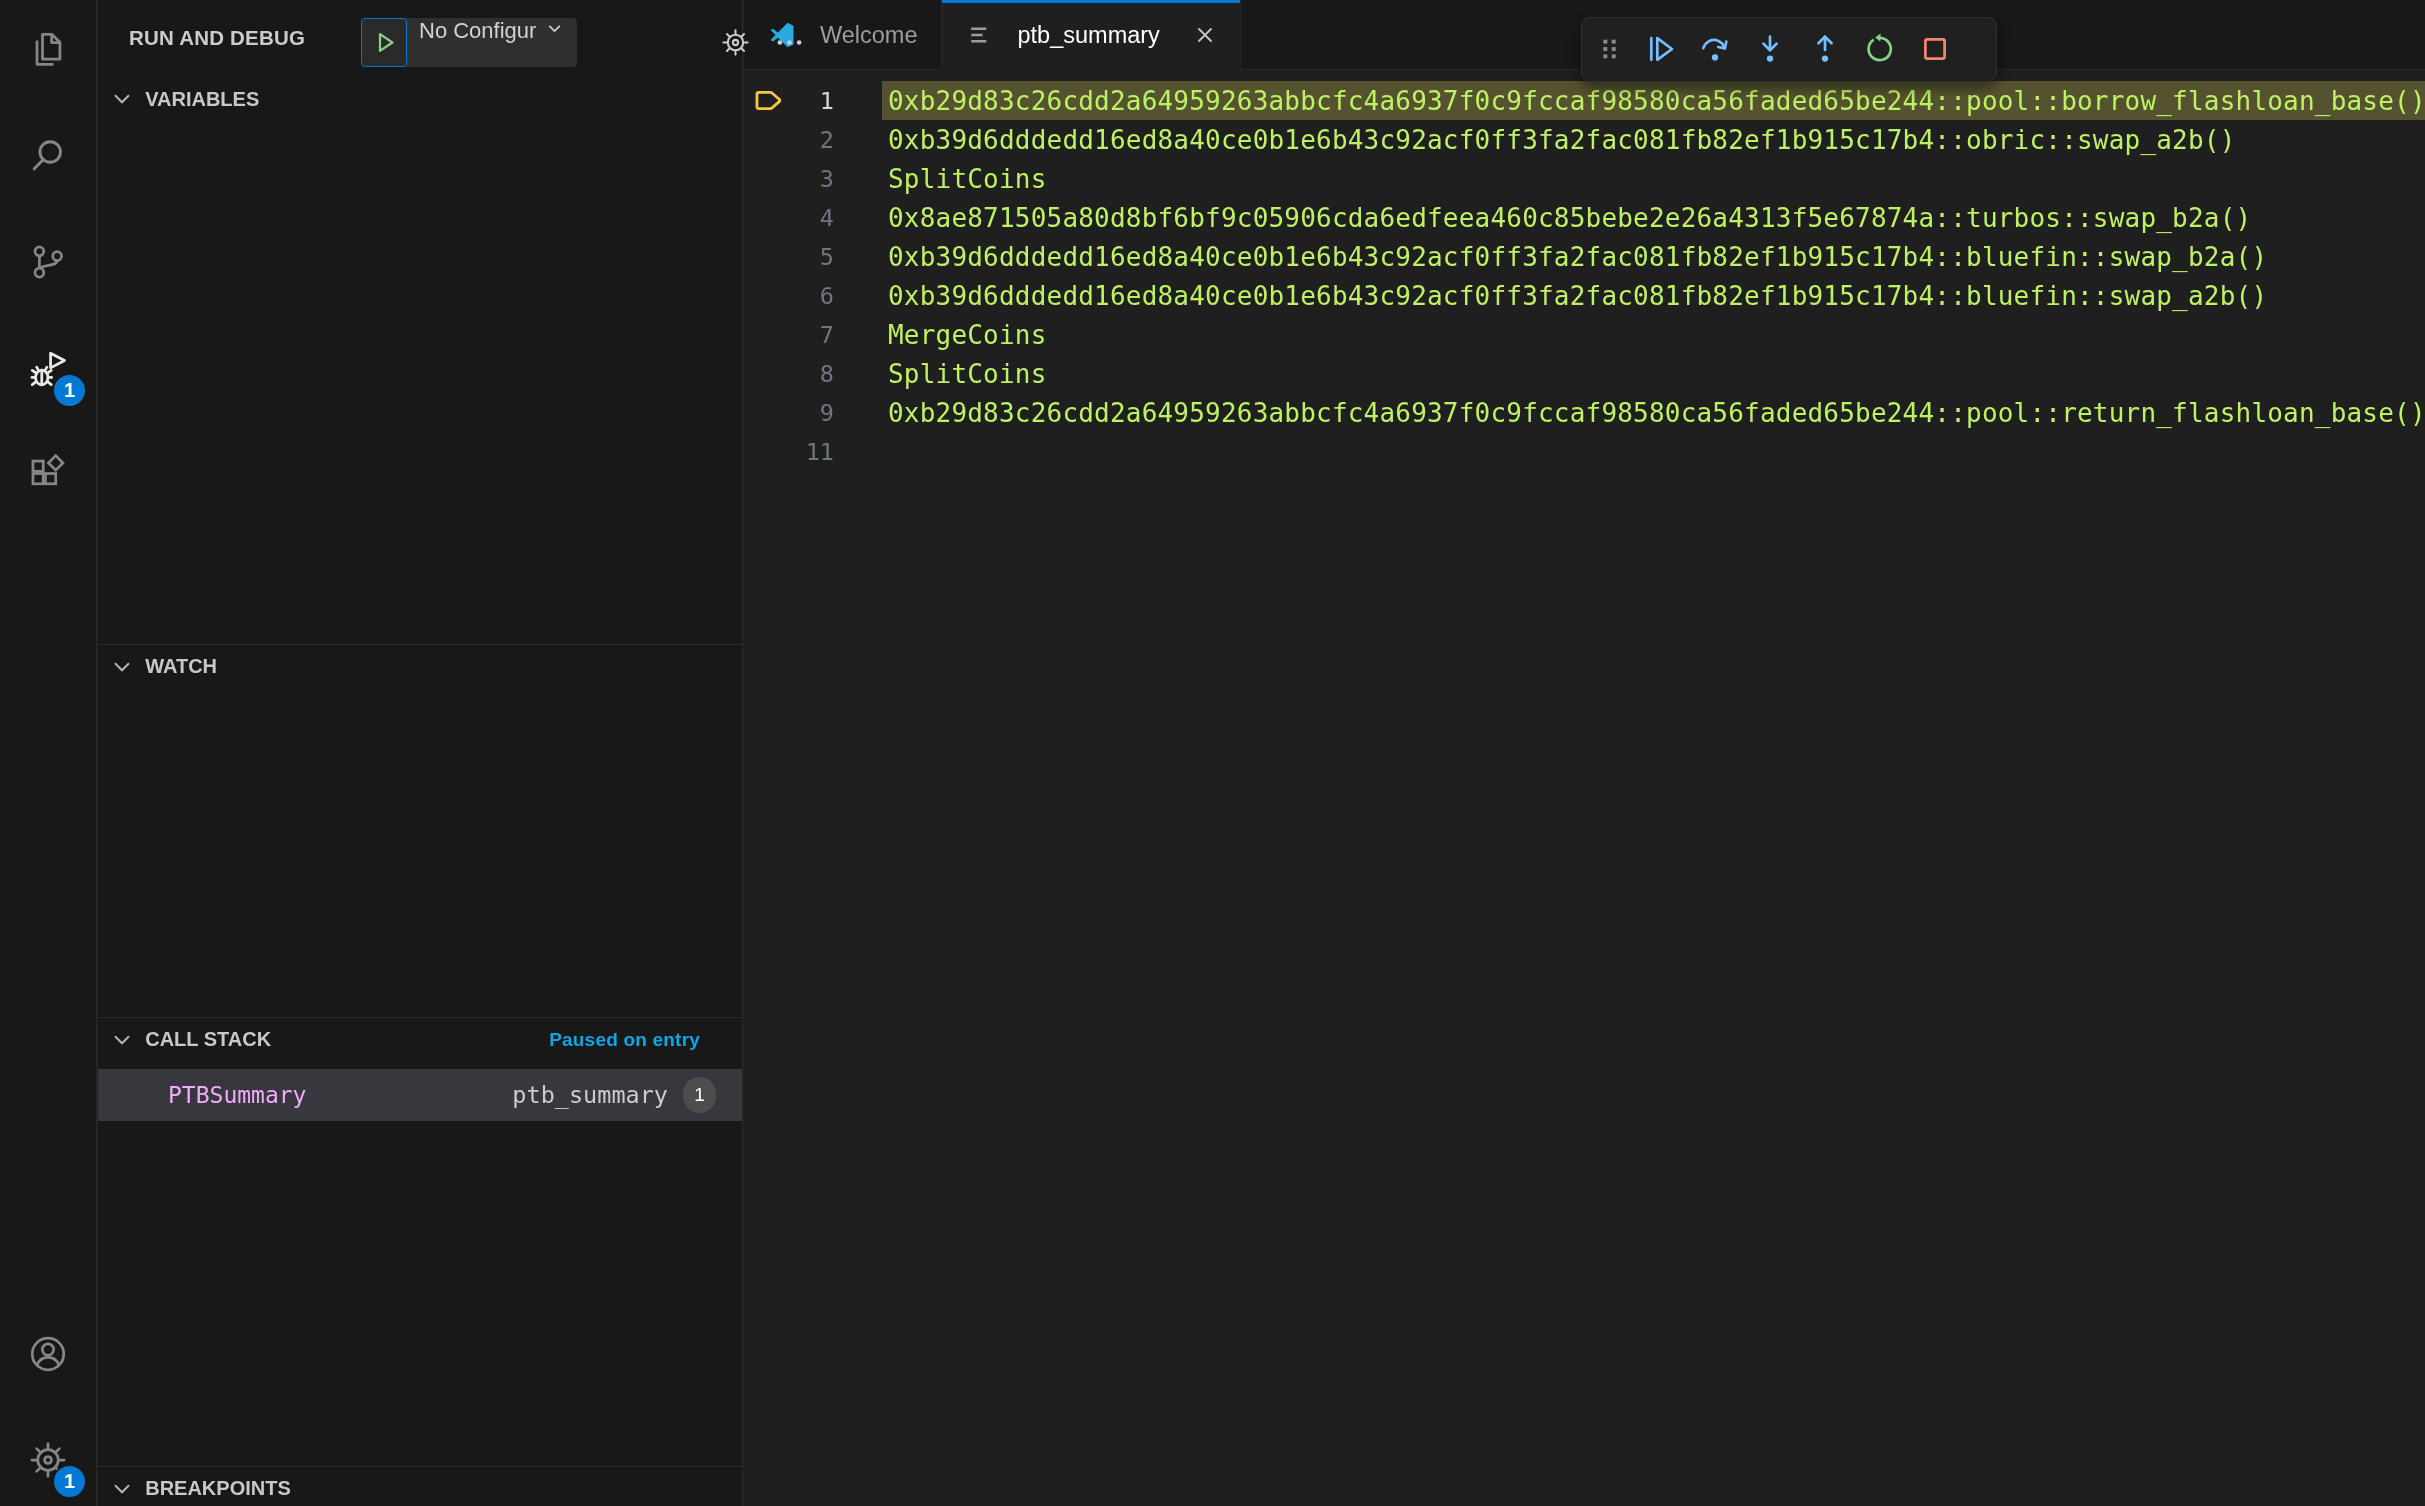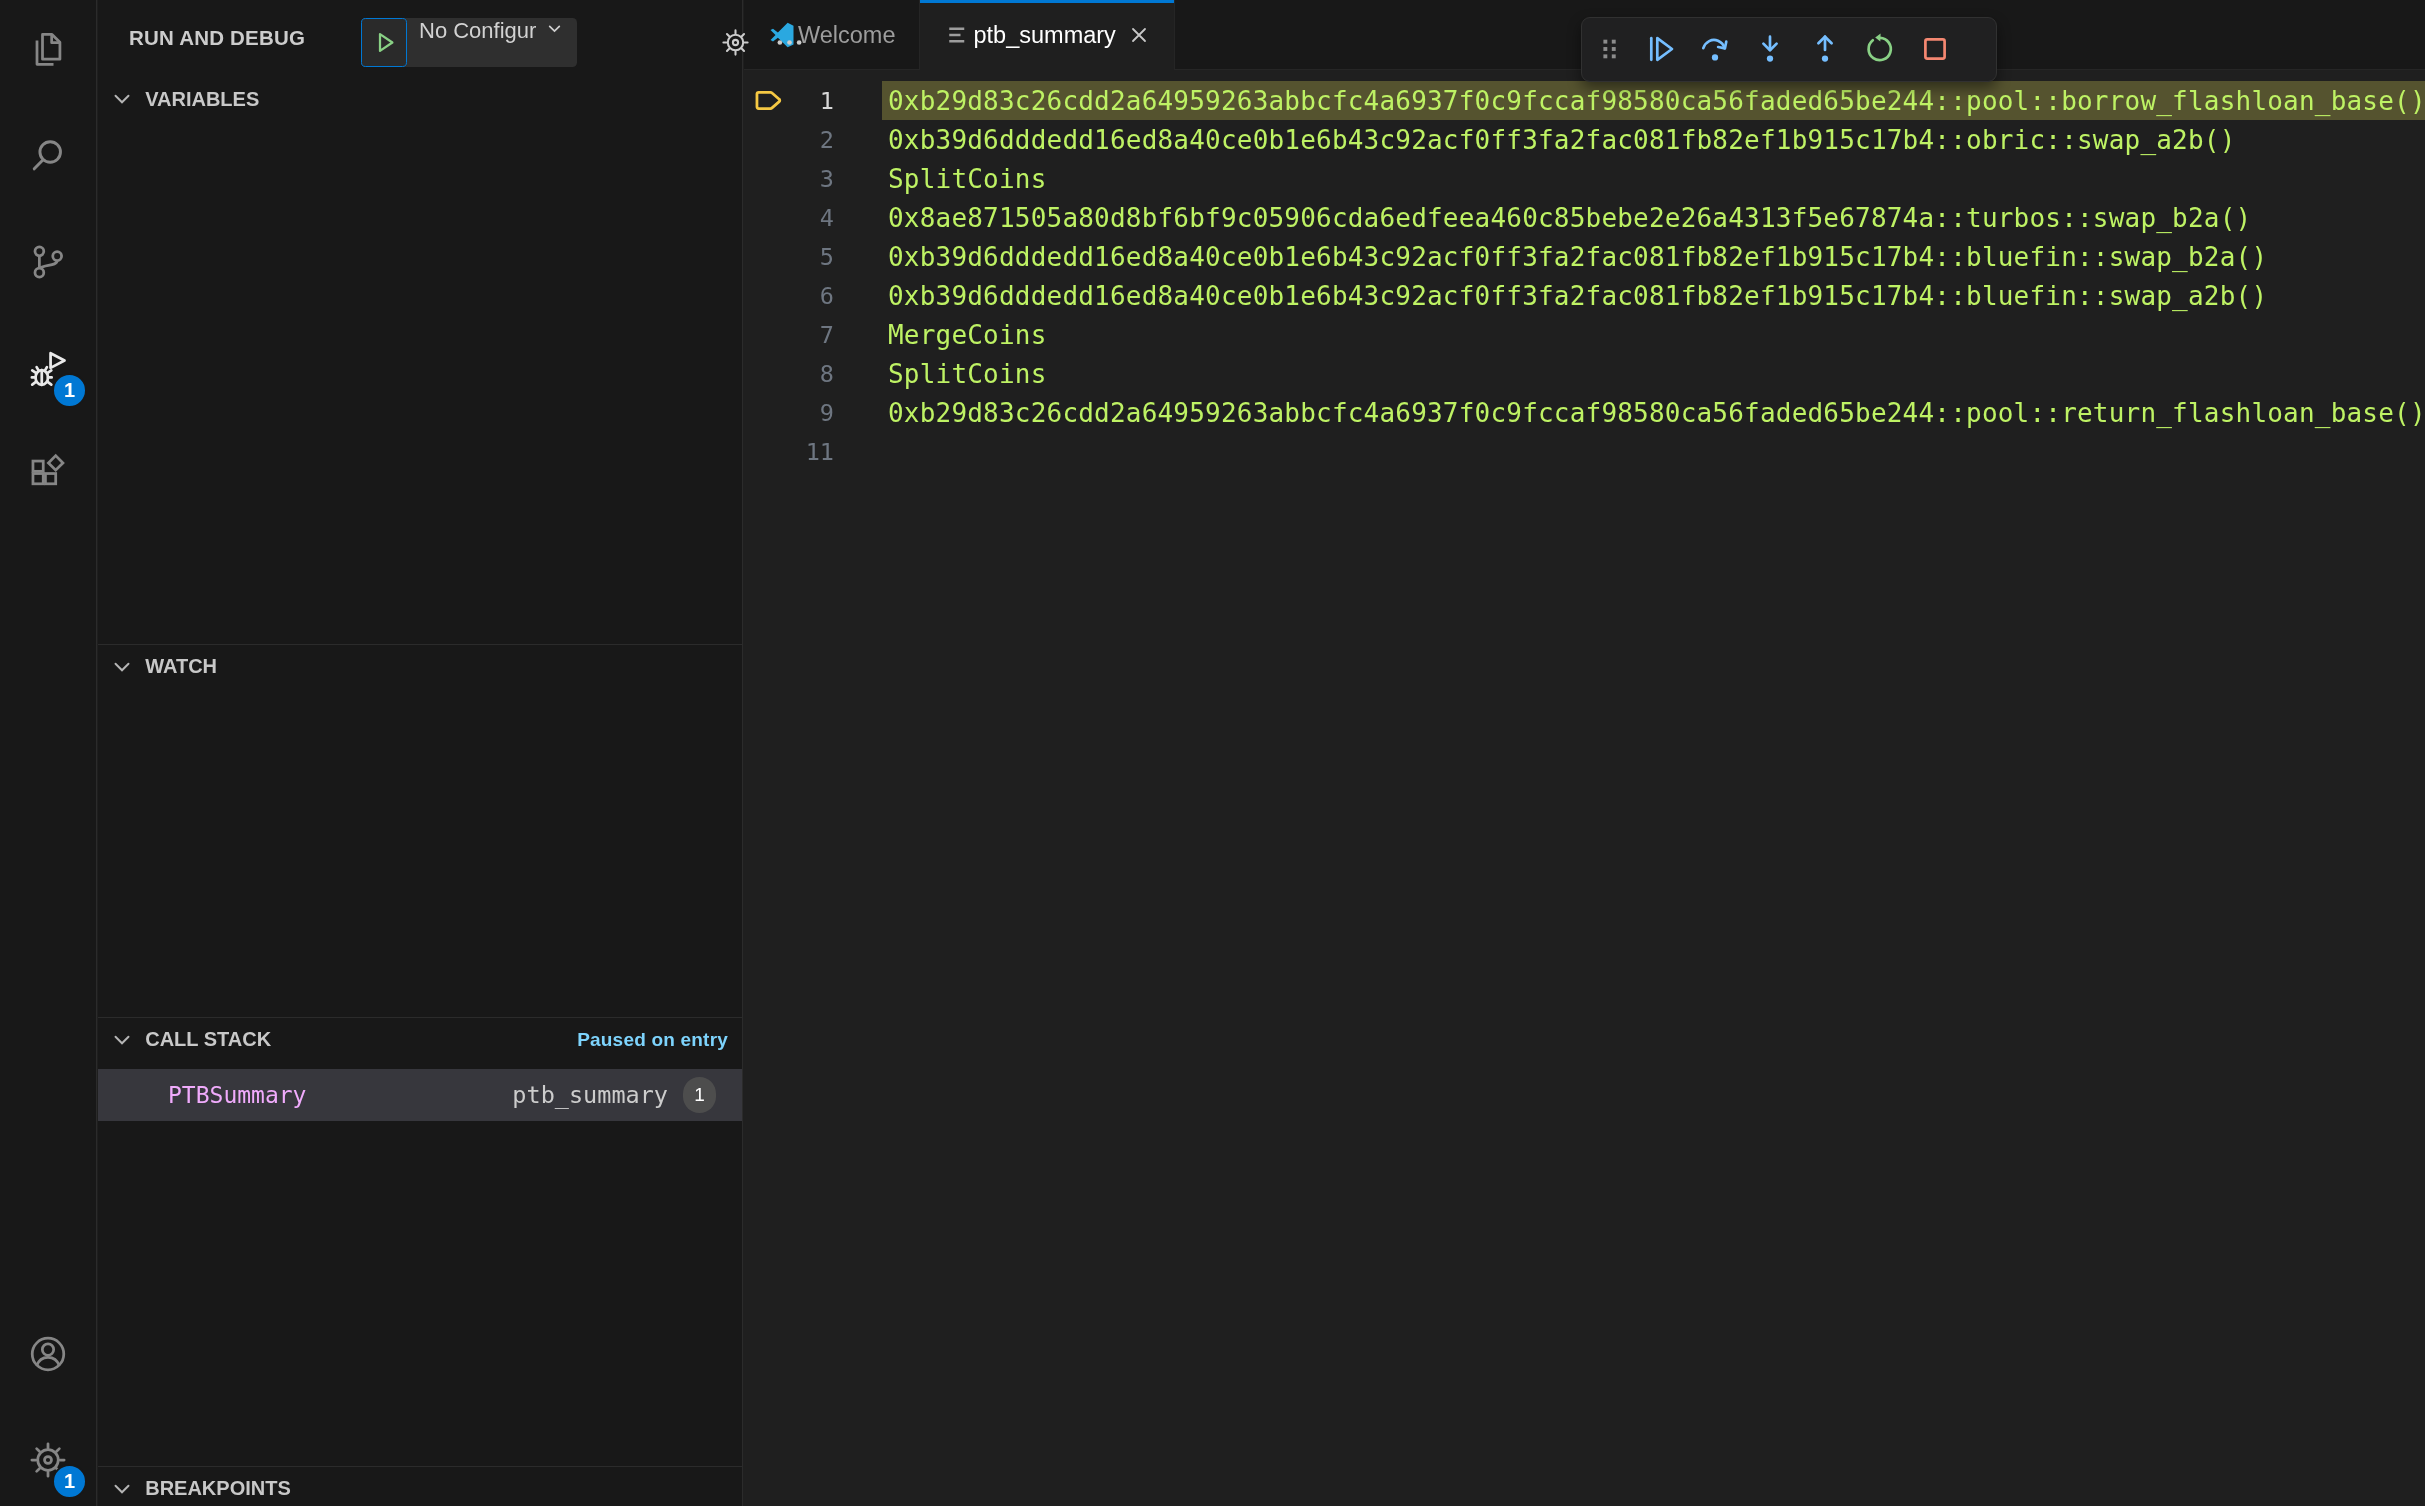--- a/index.html
+++ b/index.html
@@ -41,35 +41,35 @@
 #hdr-dots{left:670px}
 
 .section-header{position:absolute;left:0;right:0;height:44px;display:flex;align-items:center;
   font-size:20px;font-weight:700;color:#c8c8c8;cursor:pointer}
 .section-header svg{width:26px;height:26px;margin:0 10.6px 0 10.6px;color:#b5b5b5;flex:0 0 auto}
 .sh-border{border-top:0.8px solid #2b2b2b}
 #sec-variables{top:77px}
 #sec-watch{top:644px}
 #sec-callstack{top:1017px}
 #sec-breakpoints{top:1466px}
-.paused-badge{margin-left:auto;margin-right:14px;font-size:19px;font-weight:700;color:#7dd3fc;letter-spacing:0.2px}
+.paused-badge{margin-left:auto;margin-right:42px;font-size:19px;font-weight:700;color:#0ea5e9;letter-spacing:0.2px}
 
 .frame-row{position:absolute;left:0;right:0;top:1069px;height:52px;background:#37373d;
   display:flex;align-items:center;cursor:pointer}
 .frame-name{margin-left:70px;font-family:"DejaVu Sans Mono",monospace;font-size:23px;color:#f0abfc}
 .frame-right{margin-left:auto;display:flex;align-items:center;gap:15px;margin-right:26px}
 .frame-file{font-family:"DejaVu Sans Mono",monospace;font-size:23.5px;color:#cccccc}
 .frame-line-badge{min-width:33px;height:36px;padding:0 4.6px;border-radius:18px;background:#4d4d4d;
   color:#fff;font-size:19px;display:flex;align-items:center;justify-content:center}
 
 
 .editor{position:absolute;left:744px;top:0;right:0;height:100%;background:#1f1f1f}
 .tab-bar{position:absolute;top:0;left:0;right:0;height:70px;background:#181818;
   border-bottom:0.8px solid #262626;display:flex}
-.tab{display:flex;align-items:center;padding:0 23px;gap:1px;font-size:23.5px;color:#9d9d9d;
+.tab{display:flex;align-items:center;padding:0 23px;gap:23px;font-size:23.5px;color:#9d9d9d;
   border-right:0.8px solid #252525;cursor:pointer;position:relative;height:70px}
 .tab svg.tab-icon{width:30px;height:30px;flex:0 0 auto}
 .tab.active{background:#1f1f1f;color:#ffffff}
 .tab.active::before{content:"";position:absolute;top:0;left:0;right:0;height:3px;background:var(--accent)}
 .tab .close{margin-left:10.6px;color:#c8c8c8;display:flex;align-items:center;cursor:pointer}
 .tab .close svg{width:24px;height:24px}
 
 .debug-toolbar{position:absolute;left:837px;top:16.7px;width:416px;height:65px;background:#202021;
   border:0.8px solid #313131;border-radius:9px;box-shadow:0 6px 13.7px rgba(0,0,0,.45);
   display:flex;align-items:center;padding:0 6px;z-index:6}

